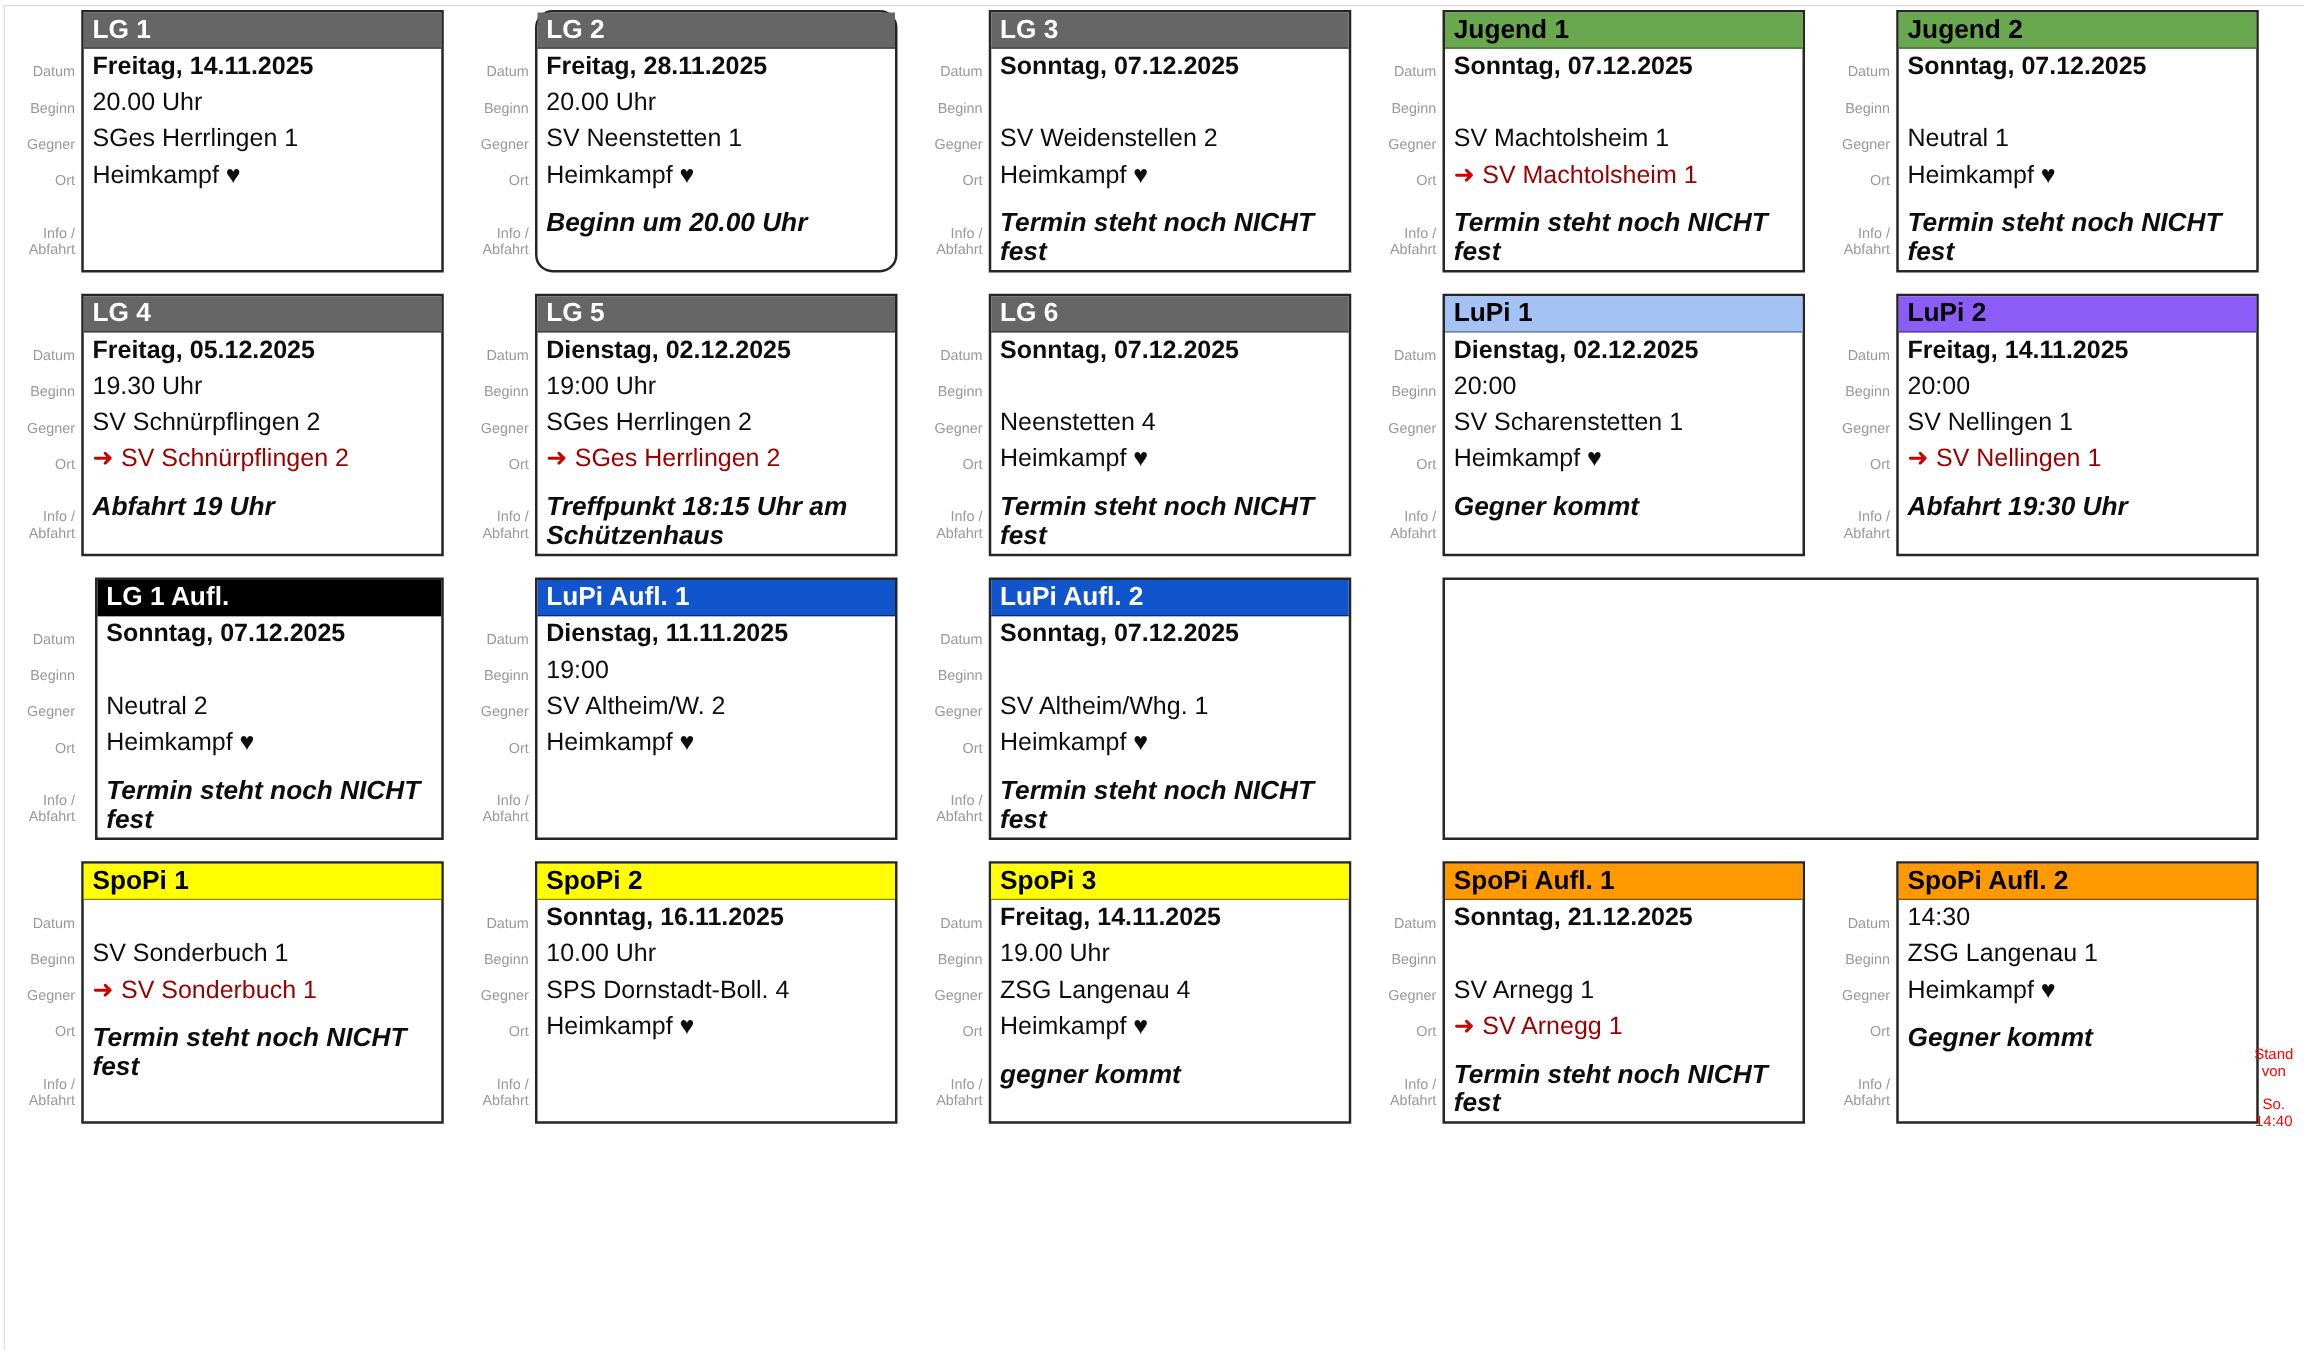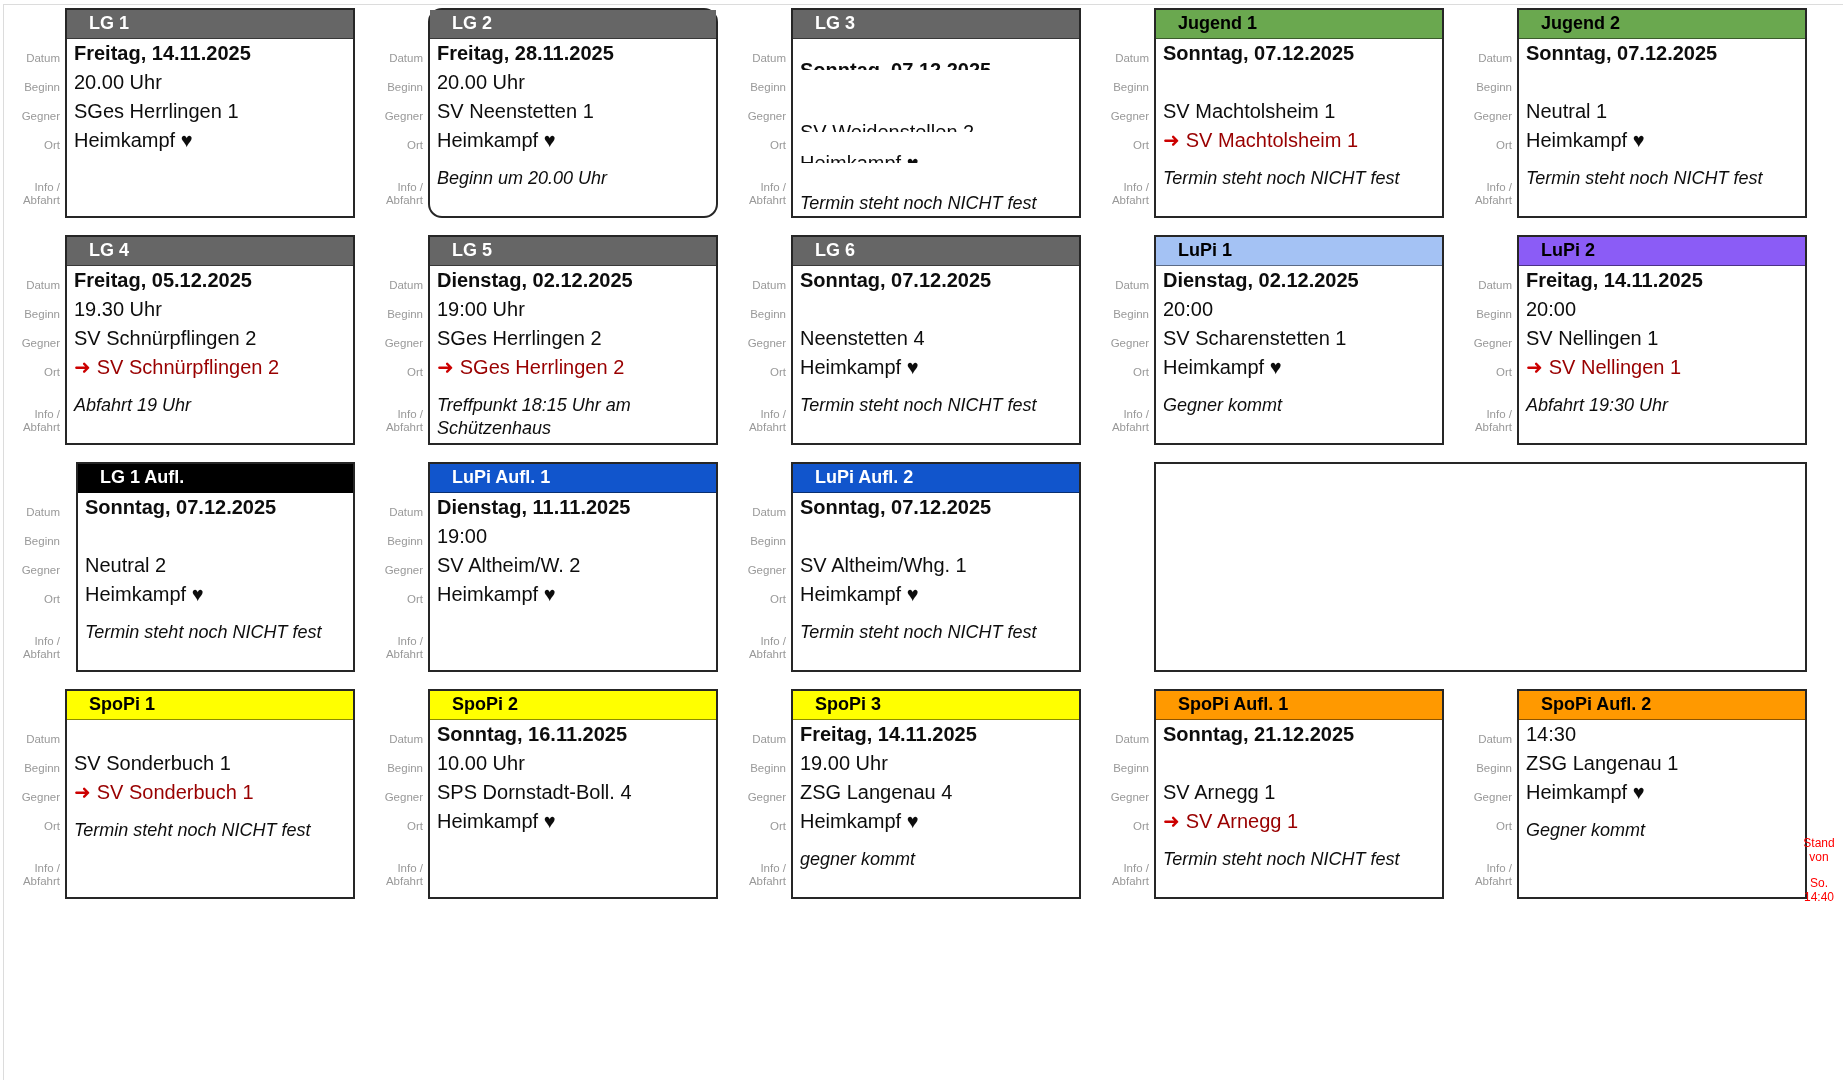--- a/index.html
+++ b/index.html
@@ -35,39 +35,39 @@
     height:61px;flex-direction:column;align-items:flex-end;justify-content:flex-end;
     line-height:13px;padding-bottom:8px;
   }
 
   .card{
     border:2px solid #262626;background:#ffffff;
     box-sizing:border-box;
     display:flex;flex-direction:column;
   }
   .card-header{
-    flex:0 0 28px;line-height:27px;padding:0 22px;
-    font-size:18px;font-weight:700;
+    flex:0 0 28px;line-height:27px;padding:0 7px;
+    font-size:21px;font-weight:700;
     border-bottom:1px solid rgba(0,0,0,0.45);
     white-space:nowrap;overflow:hidden;
   }
   .val{
     height:29px;line-height:29px;padding:0 7px;
     font-size:20px;color:#0d0d0d;
     white-space:nowrap;overflow:hidden;box-sizing:border-box;
   }
   .val.datum{font-weight:700;}
   .arrow{display:none;color:#cc0000;font-weight:700;margin-right:6px;}
   .ort.away .arrow{display:inline;}
   .ort.away .ort-text{color:#990000;}
   .info{
     height:61px;box-sizing:border-box;
     padding:12px 7px 0 7px;line-height:23px;
-    font-style:italic;font-size:18px;
-    white-space:normal;overflow:hidden;
+    font-style:italic;font-size:21px;
+    white-space:normal;overflow:hidden;font-weight:bold;
   }
   .empty-box{
     border:2px solid #262626;background:#ffffff;
   }
 
   .stand{
     position:absolute;right:6px;top:836px;width:36px;
     text-align:center;font-size:12px;line-height:14px;color:#ff0000;
   }
   .stand .gap{margin-top:12px;}
@@ -120,21 +120,21 @@
       <div class="labels" style="grid-area: 1 / 7;">
     <div class="lab">Datum</div>
     <div class="lab">Beginn</div>
     <div class="lab">Gegner</div>
     <div class="lab">Ort</div>
     <div class="lab lab-info">
       <span>Info /</span>
       <span>Abfahrt</span>
     </div>
   </div>
-      <div class="card" style="grid-area: 1 / 8; gap: 17px;">
+      <div class="card" style="grid-area: 1 / 8;">
     <div class="card-header" style="background: rgb(102, 102, 102); color: rgb(255, 255, 255);">LG 3</div>
     <div class="val datum">Sonntag, 07.12.2025</div>
     <div class="val beginn"></div>
     <div class="val gegner">SV Weidenstellen 2</div>
     <div class="val ort">
       <span class="ort-text">Heimkampf ♥</span>
     </div>
     <div class="val info">Termin steht noch NICHT fest</div>
   </div>
       <div class="labels" style="grid-area: 1 / 10;">

